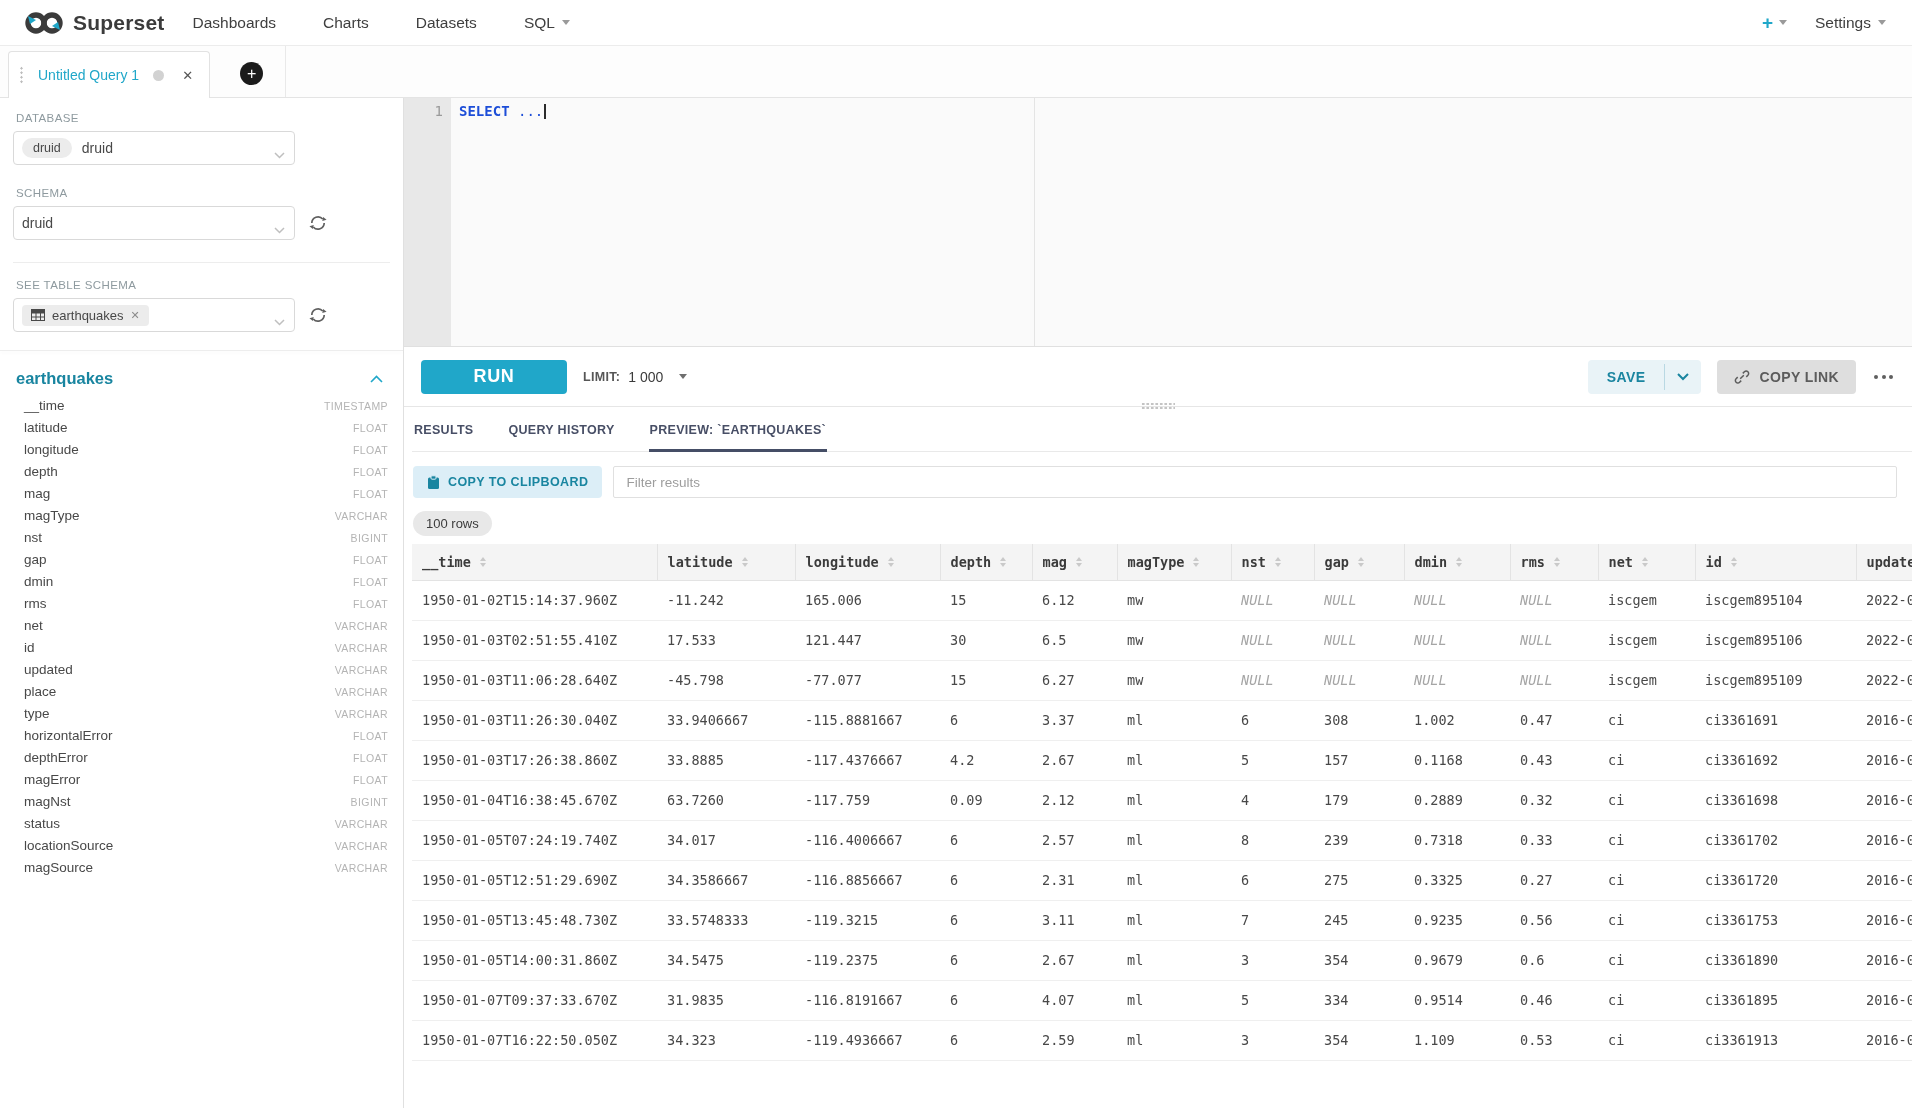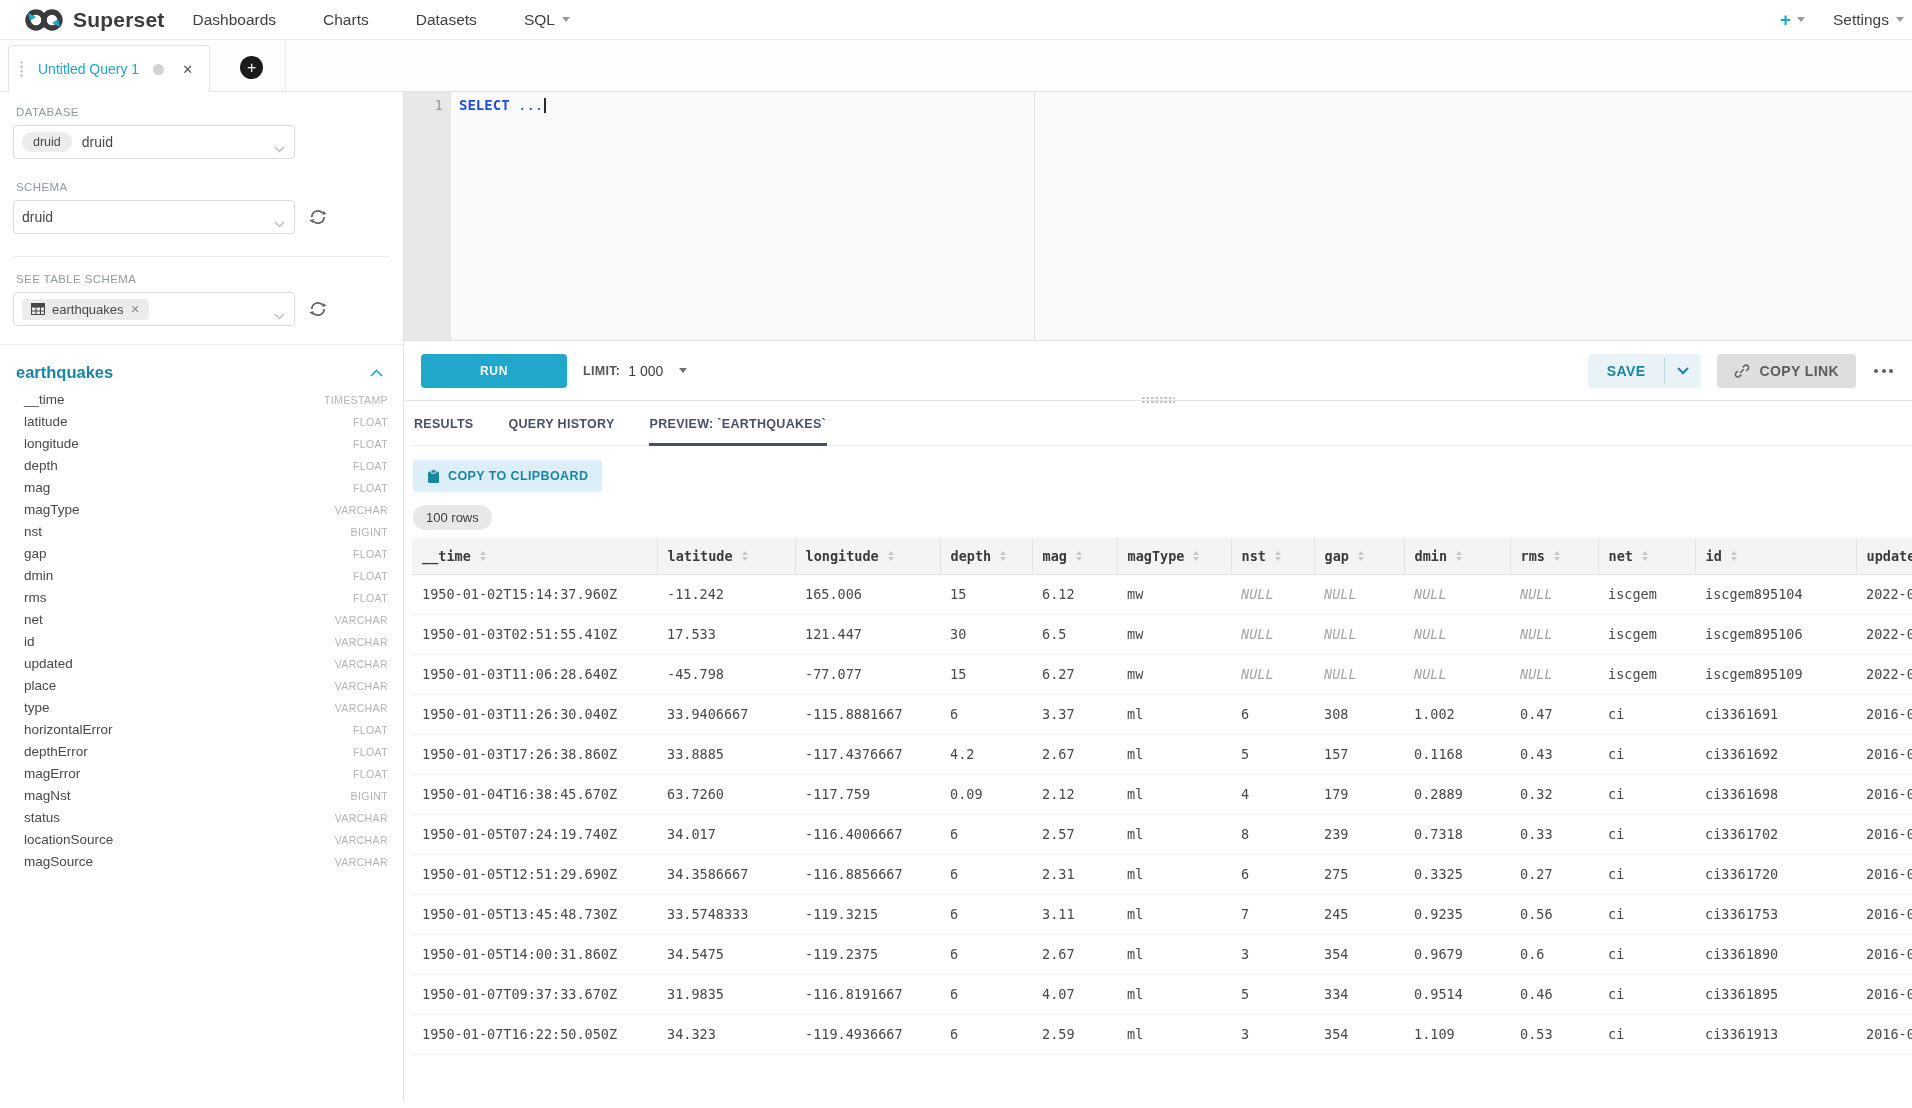--- a/index.html
+++ b/index.html
@@ -2,21 +2,21 @@
 <html><head>
 <meta charset="utf-8">
 <style>
   *{box-sizing:border-box;margin:0;padding:0}
   html,body{width:1912px;height:1108px;overflow:hidden;background:#fff;
     font-family:"Liberation Sans",sans-serif;color:#484848}
   .caret{display:inline-block;width:0;height:0;border-left:4px solid transparent;
     border-right:4px solid transparent;border-top:5px solid #9a9a9a;vertical-align:middle}
 
   
-  .navbar{height:40px;display:flex;align-items:center;padding:0 8px 0 24px;
+  .navbar{height:46px;display:flex;align-items:center;padding:0 26px 0 24px;
     border-bottom:1px solid #ececec;background:#fff}
   .brand{display:flex;align-items:center;gap:9px;margin-right:28px}
   .brand-text{font-size:21px;font-weight:bold;color:#3b3b3b;letter-spacing:.2px}
   .nav-items{display:flex;align-items:center;gap:47px;font-size:15.5px;color:#3f3f3f}
   .nav-item{cursor:pointer;display:flex;align-items:center;gap:7px}
   .nav-right{margin-left:auto;display:flex;align-items:center;gap:28px;font-size:15.5px;color:#3f3f3f}
   .nav-plus{color:#20a7c9;font-size:19px;font-weight:bold;display:flex;align-items:center;gap:6px}
 
   
   .tabstrip{height:52px;background:#fdfdfd;border-bottom:1px solid #e4e4e4;
@@ -65,21 +65,21 @@
   .colrule{position:absolute;left:630px;top:0;bottom:0;width:1px;background:#e4e4e4}
   .code{position:absolute;left:47px;top:3px;font-family:"DejaVu Sans Mono",monospace;font-size:14px;
     line-height:20px;padding-left:8px;color:#1d4ed8;white-space:pre}
   .code .kw{font-weight:bold}
   .cursor{display:inline-block;width:2px;height:15px;background:#2b2b2b;vertical-align:text-bottom;margin-left:1px}
 
   
   .toolbar{height:60px;display:flex;align-items:center;padding:0 17px;background:#fff;
     border-bottom:1px solid #e6e6e6;position:relative}
   .run-btn{width:146px;height:34px;background:#20a7c9;border:none;border-radius:4px;color:#fff;
-    font-weight:bold;font-size:12px;letter-spacing:.6px;cursor:pointer;font-family:inherit}
+    font-weight:bold;font-size:18px;letter-spacing:.6px;cursor:pointer;font-family:inherit}
   .limit{display:flex;align-items:center;margin-left:16px;gap:8px;cursor:pointer}
   .limit-label{font-size:12.5px;font-weight:bold;color:#565656;letter-spacing:.3px}
   .limit-value{font-size:14px;color:#3b3b3b}
   .limit .caret{border-top-color:#6f6f6f;margin-left:8px}
   .toolbar-right{margin-left:auto;display:flex;align-items:center}
   .save-split{display:flex;height:34px;background:#e9f3f7;border-radius:4px;overflow:hidden;cursor:pointer}
   .save-main{padding:0 19px;display:flex;align-items:center;color:#1a85a0;font-weight:bold;font-size:14px;letter-spacing:.4px}
   .save-sep{width:1px;background:#b9d8e3;margin:4px 0}
   .save-caret{width:36px;display:flex;align-items:center;justify-content:center}
   .copylink-btn{height:34px;background:#dedede;border:none;border-radius:4px;margin-left:16px;padding:0 17px;
@@ -400,20 +400,21 @@
       <div class="copy-row">
         <button class="copy-btn">
           <span style="display:flex">
             <svg width="13" height="15" viewBox="0 0 13 15">
               <rect x="1" y="2.5" width="11" height="11.5" rx="1.5" fill="#1985a0"></rect>
               <rect x="4" y="0.8" width="5" height="3.4" rx="1" fill="#1985a0" stroke="#dceef7" stroke-width="1"></rect>
             </svg>
           </span>
           <span>COPY TO CLIPBOARD</span>
         </button>
+        <input class="filter-input" placeholder="Filter results" style="">
       </div>
 
       <div class="badge-row">
         <span class="rows-badge">100 rows</span>
       </div>
 
       <div class="grid-wrap">
         <table class="grid">
           <colgroup id="grid-cols">
               <col style="width: 245px;">

